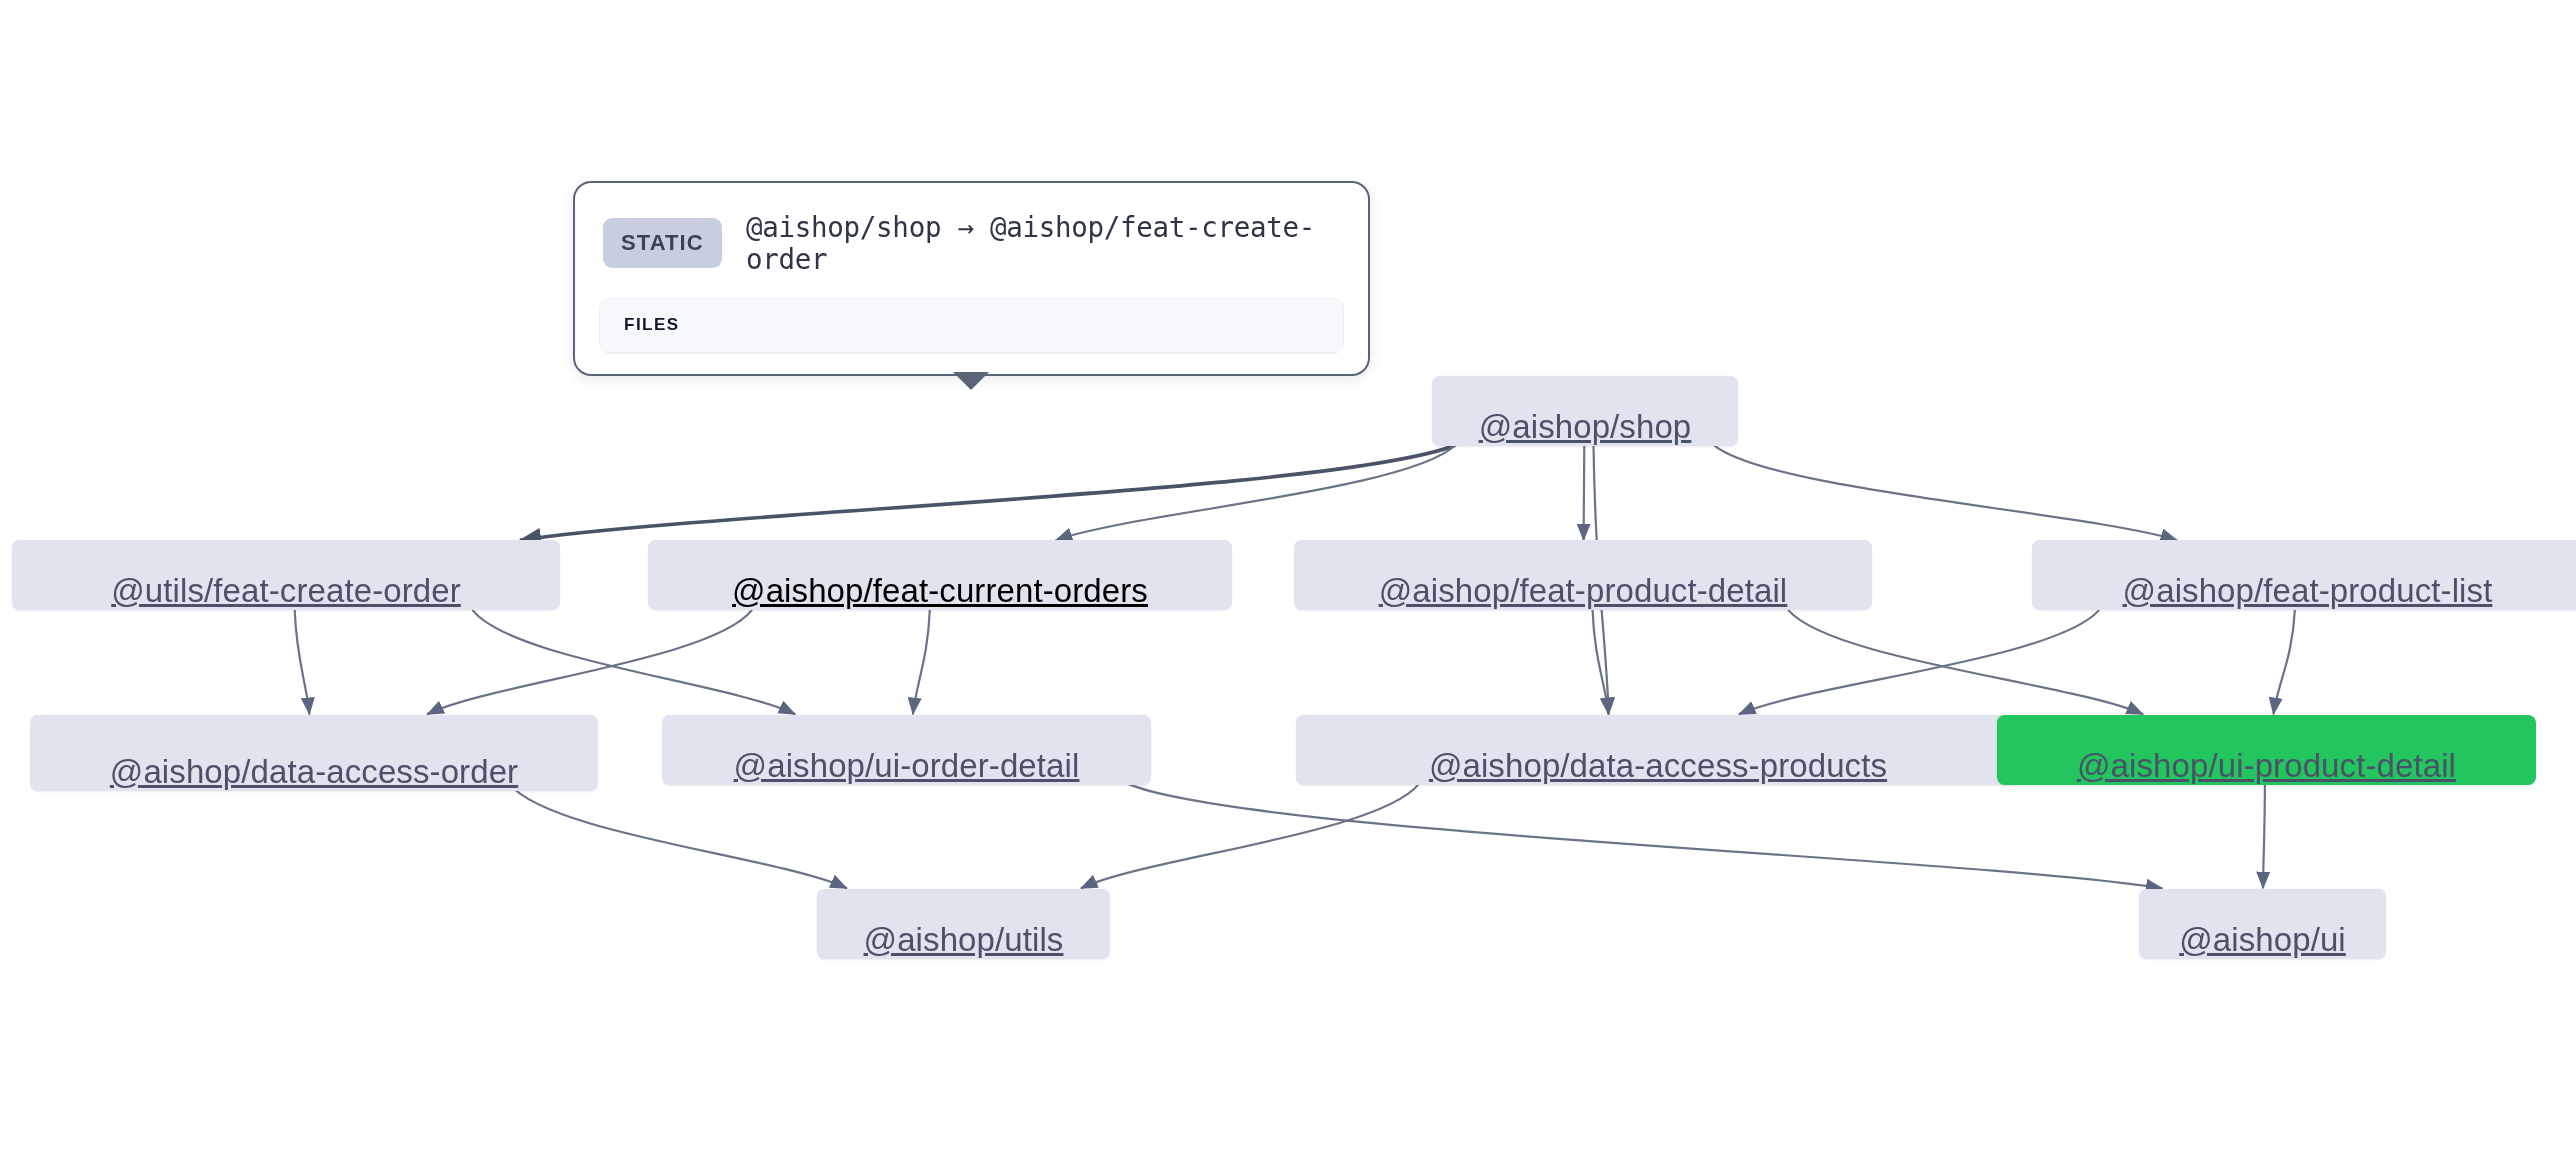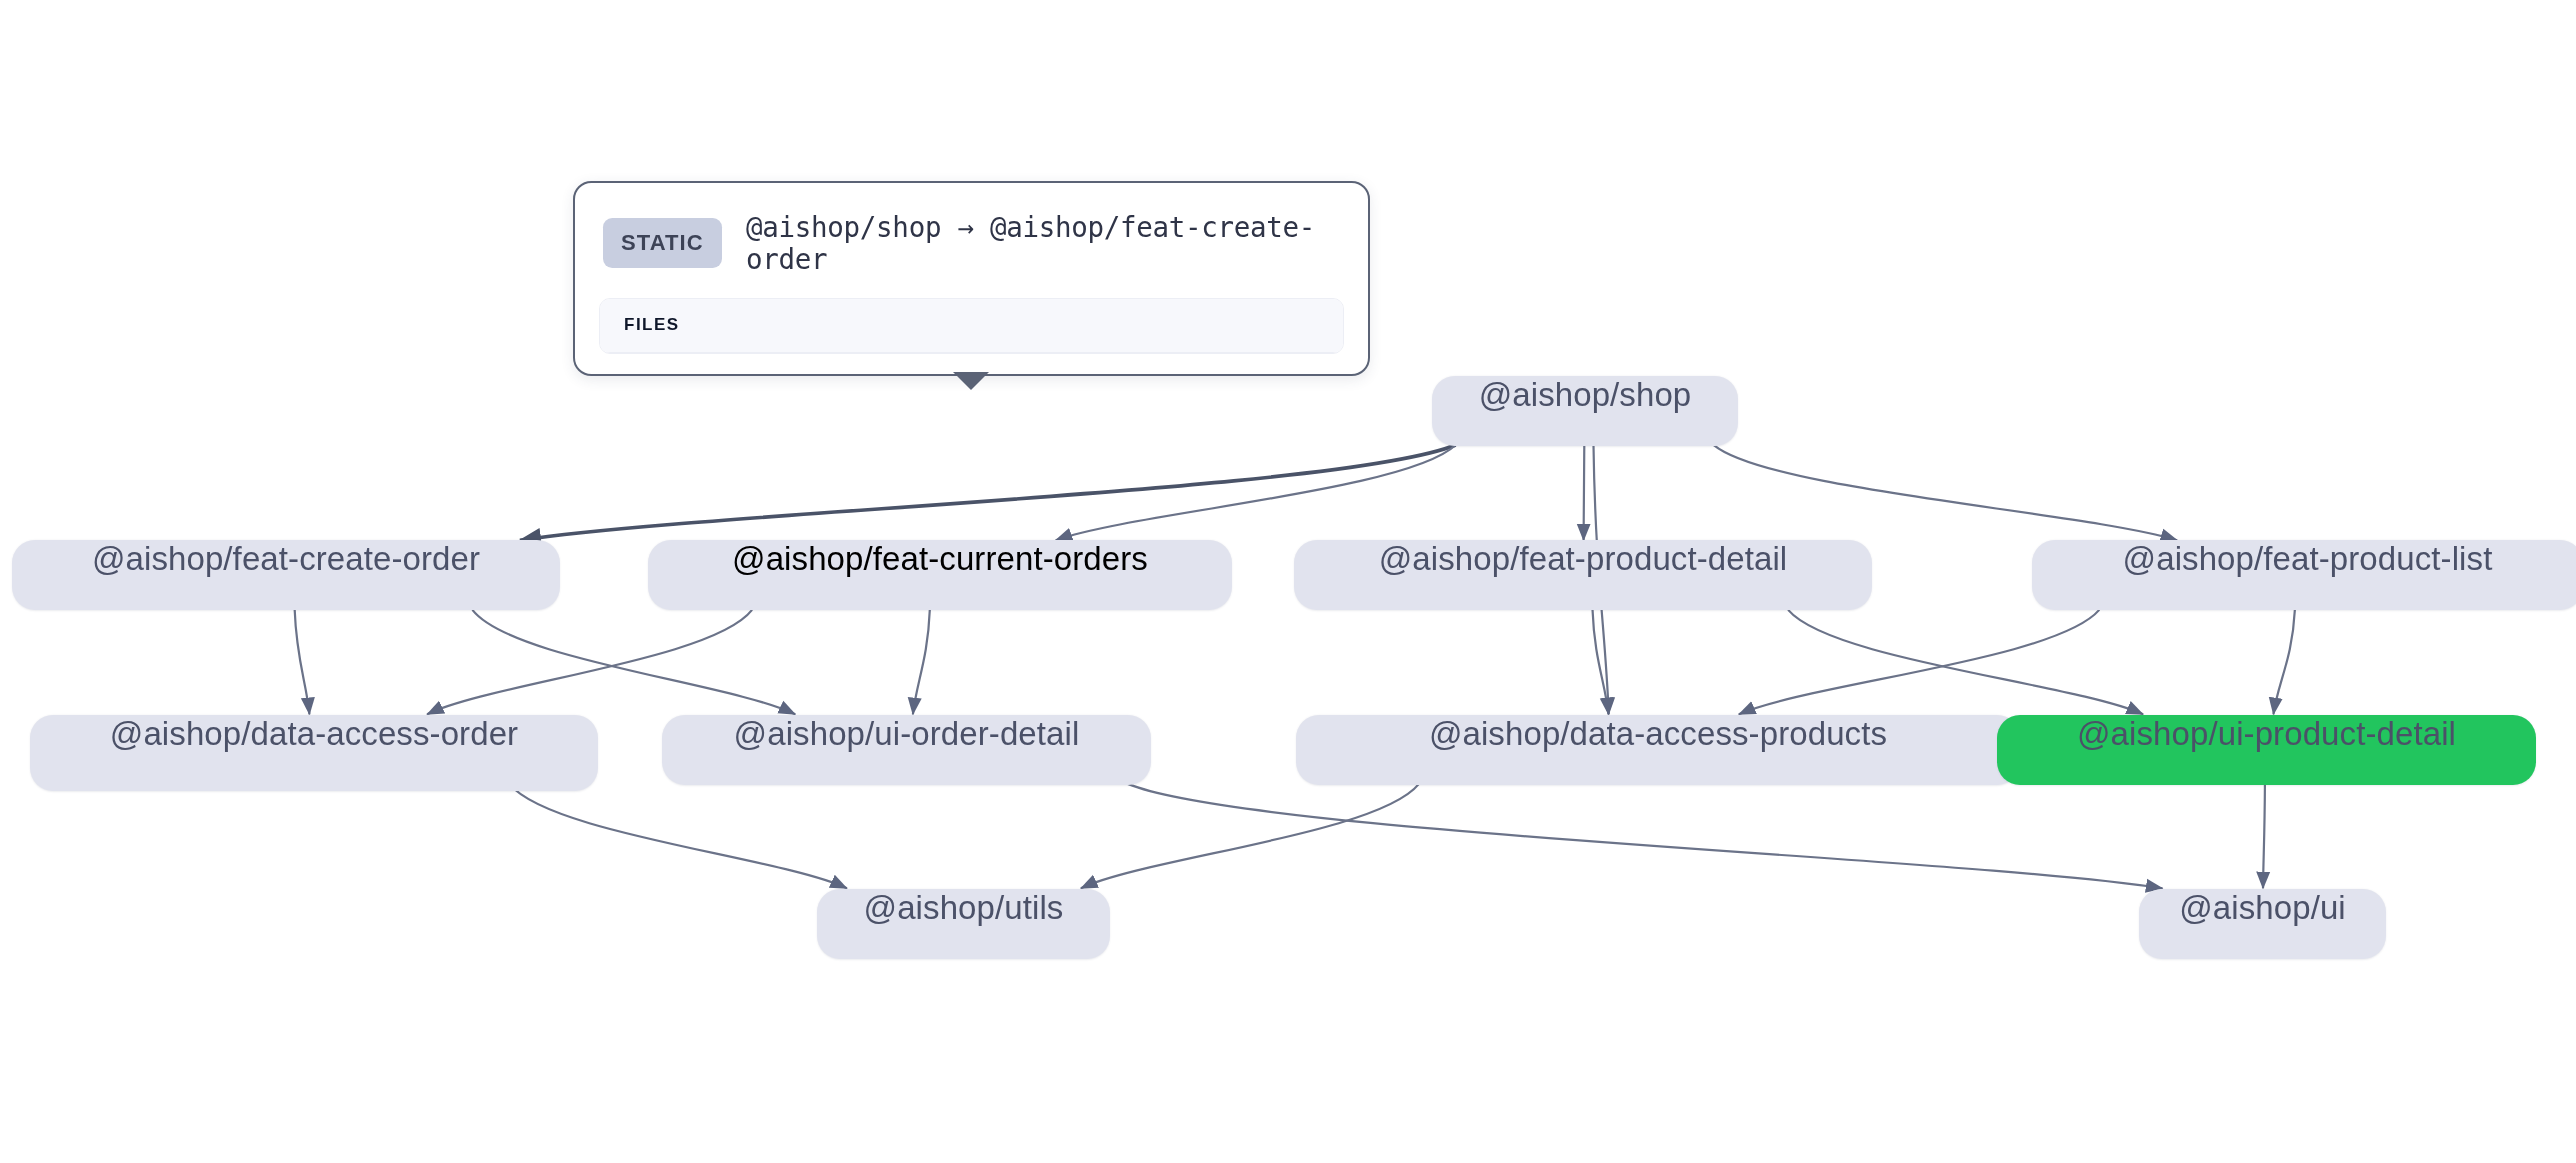--- a/index.html
+++ b/index.html
@@ -25,31 +25,32 @@
     left: 0;
     top: 0;
     width: 2576px;
     height: 1163px;
     pointer-events: none;
   }
   .gnode {
     position: absolute;
     box-sizing: border-box;
     background: #e1e3ee;
-    border-radius: 23px;
+    border-radius: 8px;
     display: flex;
-    align-items: flex-start;
+    align-items: flex-end;
     justify-content: center;
     color: #4b5168;
     font-size: 33px;
     font-family: "Liberation Sans", sans-serif;
     letter-spacing: 0.1px;
     white-space: nowrap;
     box-shadow: 0 0.9px 1.8px rgba(60,70,100,0.10);
     cursor: pointer;
+    text-decoration: underline;
   }
   .gnode-label { pointer-events: none; }
 
   
   #detail-card {
     position: absolute;
     left: 573px;
     top: 181px;
     width: 797px;
     box-sizing: border-box;
@@ -151,21 +152,21 @@
         <path d="M 1231 856 C 1366.6 910.72, 2135 935.8, 2361 970" fill="none" stroke="#6b7389" stroke-width="2.4" marker-end="url(#arrow)"></path>
         <path d="M 2472.8 856 C 2472.5504 910.72, 2471.136 935.8, 2470.72 970" fill="none" stroke="#6b7389" stroke-width="2.4" marker-end="url(#arrow)"></path>
       </g>
   </svg>
 
   <div id="nodes-group">
       <div class="gnode" style="left: 1432px; top: 376px; width: 306px; height: 70px; background: rgb(225, 227, 238); color: rgb(75, 81, 104);">
         <span class="gnode-label">@aishop/shop</span>
       </div>
       <div class="gnode" style="left: 12px; top: 540px; width: 548px; height: 70px; background: rgb(225, 227, 238); color: rgb(75, 81, 104);">
-        <span class="gnode-label">@aishop/feat-create-order</span>
+        <span class="gnode-label">@utils/feat-create-order</span>
       </div>
       <div class="gnode" style="left: 648px; top: 540px; width: 584px; height: 70px; background: rgb(225, 227, 238); color: #000000;">
         <span class="gnode-label">@aishop/feat-current-orders</span>
       </div>
       <div class="gnode" style="left: 1294px; top: 540px; width: 578px; height: 70px; background: rgb(225, 227, 238); color: rgb(75, 81, 104);">
         <span class="gnode-label">@aishop/feat-product-detail</span>
       </div>
       <div class="gnode" style="left: 2032px; top: 540px; width: 551px; height: 70px; background: rgb(225, 227, 238); color: rgb(75, 81, 104);">
         <span class="gnode-label">@aishop/feat-product-list</span>
       </div>

